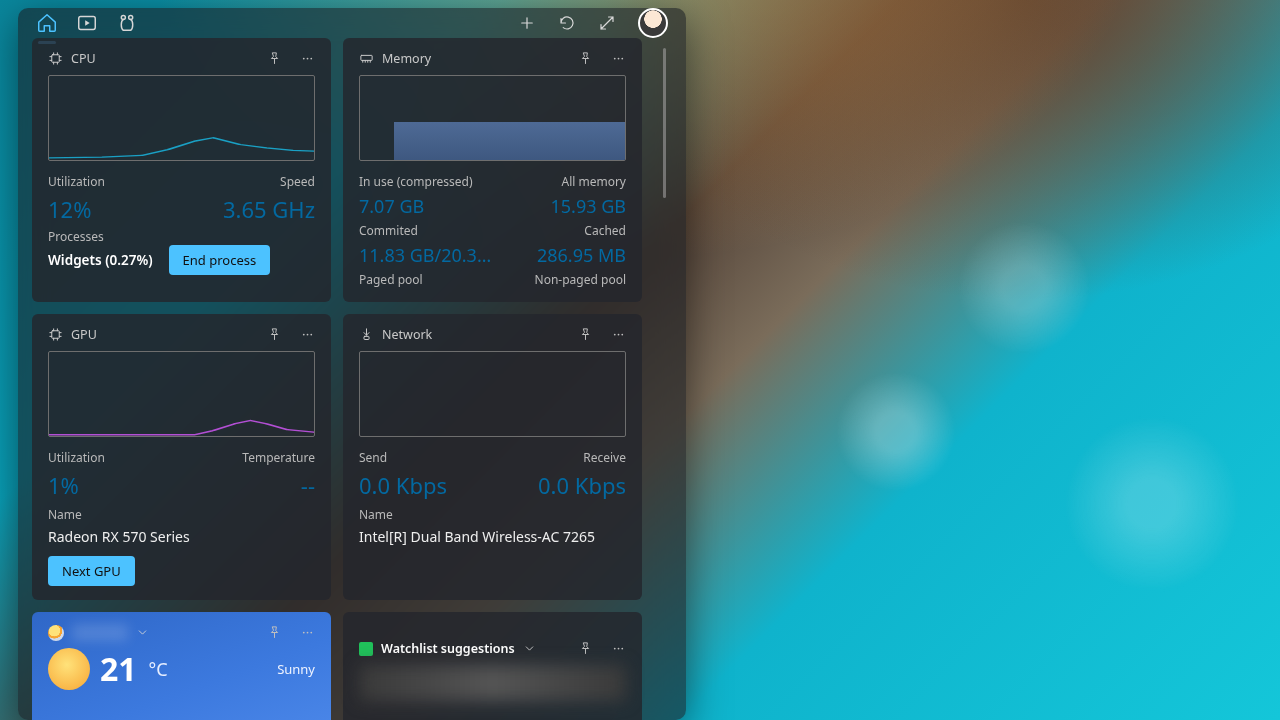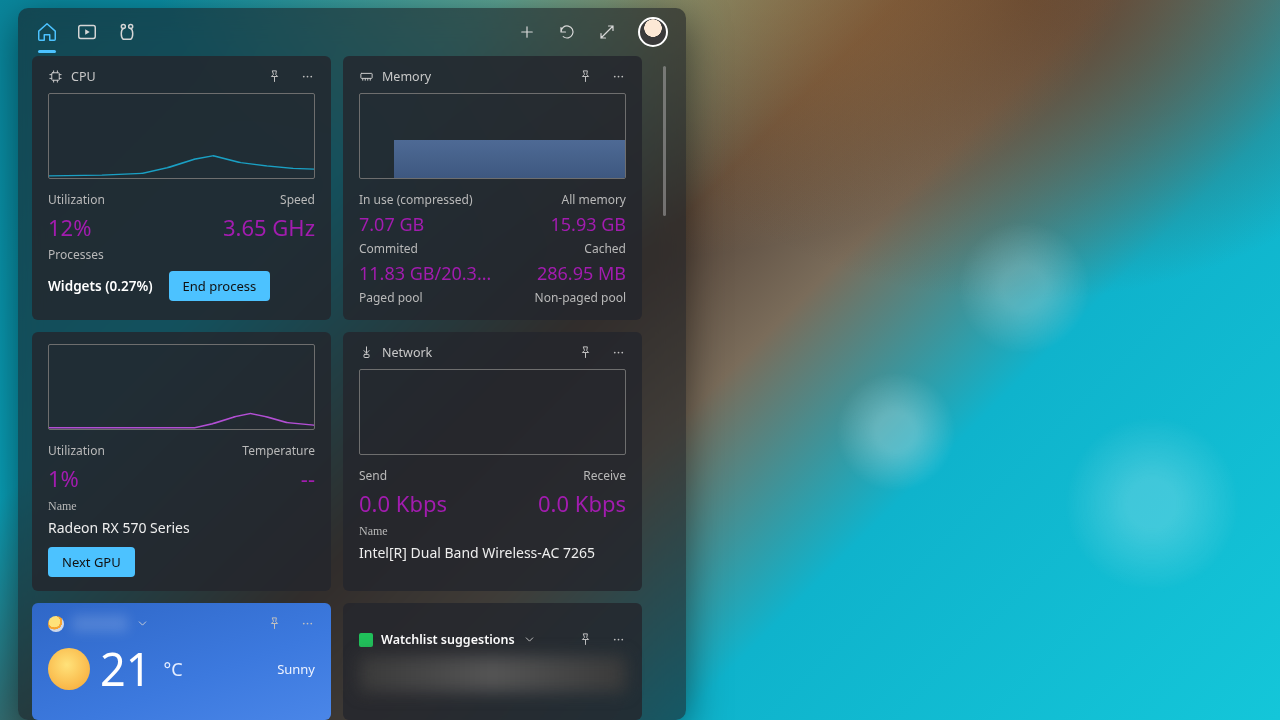--- a/index.html
+++ b/index.html
@@ -74,44 +74,44 @@
     background:linear-gradient(#4e6a95, #3e5880);
   }
   .chart.cpu svg, .chart.gpu svg { position:absolute; bottom:0; left:0; width:100%; height:40%; }
   .chart.cpu path { stroke:#1aa0c4; fill:none; stroke-width:1.5; }
   .chart.gpu path { stroke:#b34fd4; fill:none; stroke-width:1.5; }
 
   .metrics { display:flex; justify-content:space-between; margin-top:2px; }
   .metrics .col { display:flex; flex-direction:column; gap:4px; }
   .metrics .col.right { text-align:right; align-items:flex-end; }
   .lbl { font-size:12px; color:#b9b9b9; }
-  .val { font-size:22px; font-weight:400; color:#a21caf; }
+  .val { font-size:22px; font-weight:400; color:#0369a1; }
   .val.md { font-size:18px; }
   .sub { font-size:13.5px; font-weight:600; color:#fff; }
 
   .btn {
     display:inline-block; background:#4cc2ff; color:#111; font-size:13px;
     padding:6px 14px; border-radius:4px; border:none; cursor:pointer; font-family:inherit;
   }
-  .action-row { display:flex; align-items:center; gap:16px; margin-top:8px; }
+  .action-row { display:flex; align-items:center; gap:16px; }
   .action-row.left { justify-content:flex-start; }
 
   .name-block { margin-top:6px; }
-  .name-block .lbl { margin-bottom:4px; display:block;font-family:Liberation Serif, serif; }
+  .name-block .lbl { margin-bottom:4px; display:block; }
   .name-block .device { font-size:14px; color:#eee; }
 
   .weather-card {
     background: linear-gradient(160deg,#2f67c7 0%, #3c79de 60%, #4a86e8 100%);
     border-radius:6px; padding:12px 16px; color:#fff; position:relative; overflow:hidden;
   }
   .weather-head { display:flex; align-items:center; gap:8px; font-size:12.5px; }
   .weather-head .wloc { filter: blur(6px); background:rgba(255,255,255,0.15); color:transparent; border-radius:3px; padding:0 6px; }
   .weather-body { display:flex; align-items:center; gap:10px; margin-top:6px; }
   .sun { width:42px; height:42px; border-radius:50%; background:radial-gradient(circle at 45% 40%, #ffe27a, #f7a533);} 
-  .temp { font-size:45px; font-weight:400; }
+  .temp { font-size:32px; font-weight:700; }
   .deg { font-size:18px; vertical-align:top; margin-left:2px; color:#e6eeff;}
   .wcond { margin-left:auto; font-size:13px; color:#eef3ff; }
   .wicon { width:16px; height:16px; border-radius:50%; background:radial-gradient(circle at 40% 35%, #ffe27a 0 40%, #f7a533 42% 55%, #cfd9eb 57% 100%); }
 
   .watch-card { background: rgba(36,38,45,0.82); border-radius:6px; padding:28px 16px; color:#fff;}
   .watch-head { display:flex; align-items:center; gap:8px; font-size:12.5px; font-weight:600;}
   .watch-head .wico { width:14px; height:14px; background:#20c05a; border-radius:2px; }
   .watch-body { height:36px; margin-top:8px; filter: blur(8px); background:linear-gradient(90deg,#3a3a3a,#555,#3a3a3a); border-radius:4px;}
 </style>
 </head>
@@ -236,20 +236,36 @@
             <span class="lbl">All memory</span>
             <span class="val md">15.93 GB</span>
             <span class="lbl">Cached</span>
             <span class="val md">286.95 MB</span>
             <span class="lbl">Non-paged pool</span>
           </div>
         </div>
       </div>
 
       <div class="card">
+        <div class="card-head">
+          <span class="title-ico"><svg viewBox="0 0 24 24">
+                <rect x="6" y="6" width="12" height="12" rx="1"></rect>
+                <path d="M9 3v3M15 3v3M9 18v3M15 18v3M3 9h3M3 15h3M18 9h3M18 15h3"></path>
+              </svg></span>
+          <span>GPU</span>
+          <span class="grow"></span>
+          <span class="pin-ico"><svg viewBox="0 0 24 24">
+                <path d="M9 3h6l-1 6 3 3H7l3-3zM12 12v8"></path>
+              </svg></span>
+          <span class="more-ico"><svg viewBox="0 0 24 24">
+                <circle cx="6" cy="12" r="1.4" fill="currentColor" stroke="none"></circle>
+                <circle cx="12" cy="12" r="1.4" fill="currentColor" stroke="none"></circle>
+                <circle cx="18" cy="12" r="1.4" fill="currentColor" stroke="none"></circle>
+              </svg></span>
+        </div>
         <div class="chart gpu">
           <svg viewBox="0 0 100 40" preserveAspectRatio="none">
               <path d="M0 39 L55 39 L62 34 L70 26 L76 22 L82 26 L90 33 L100 36"></path>
             </svg>
         </div>
         <div class="metrics">
           <div class="col">
             <span class="lbl">Utilization</span>
             <span class="val">1%</span>
           </div>

